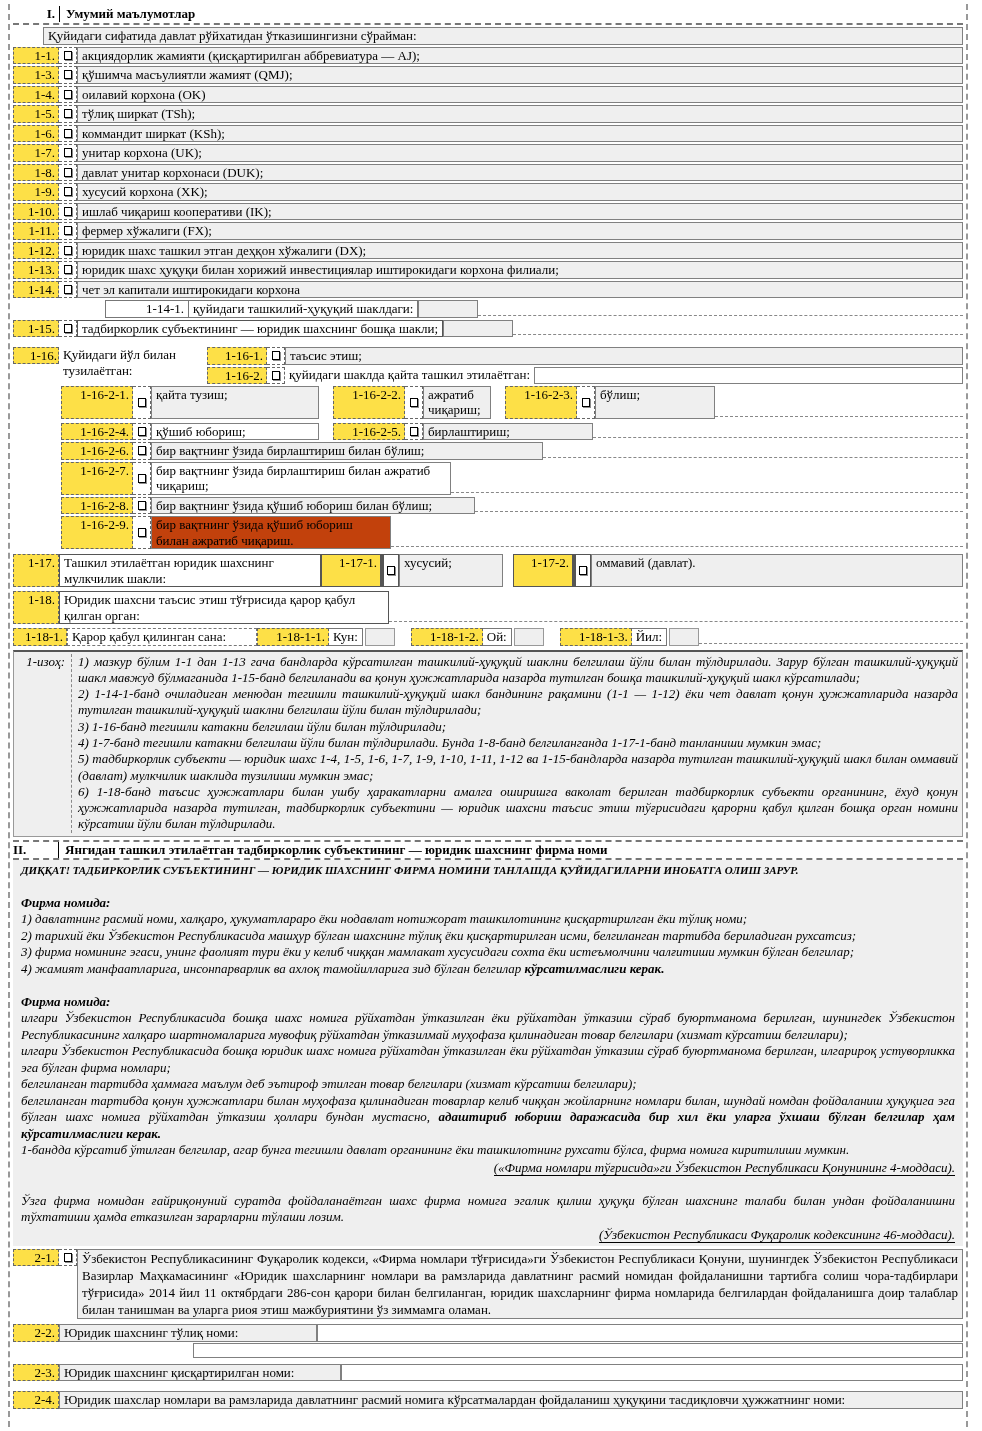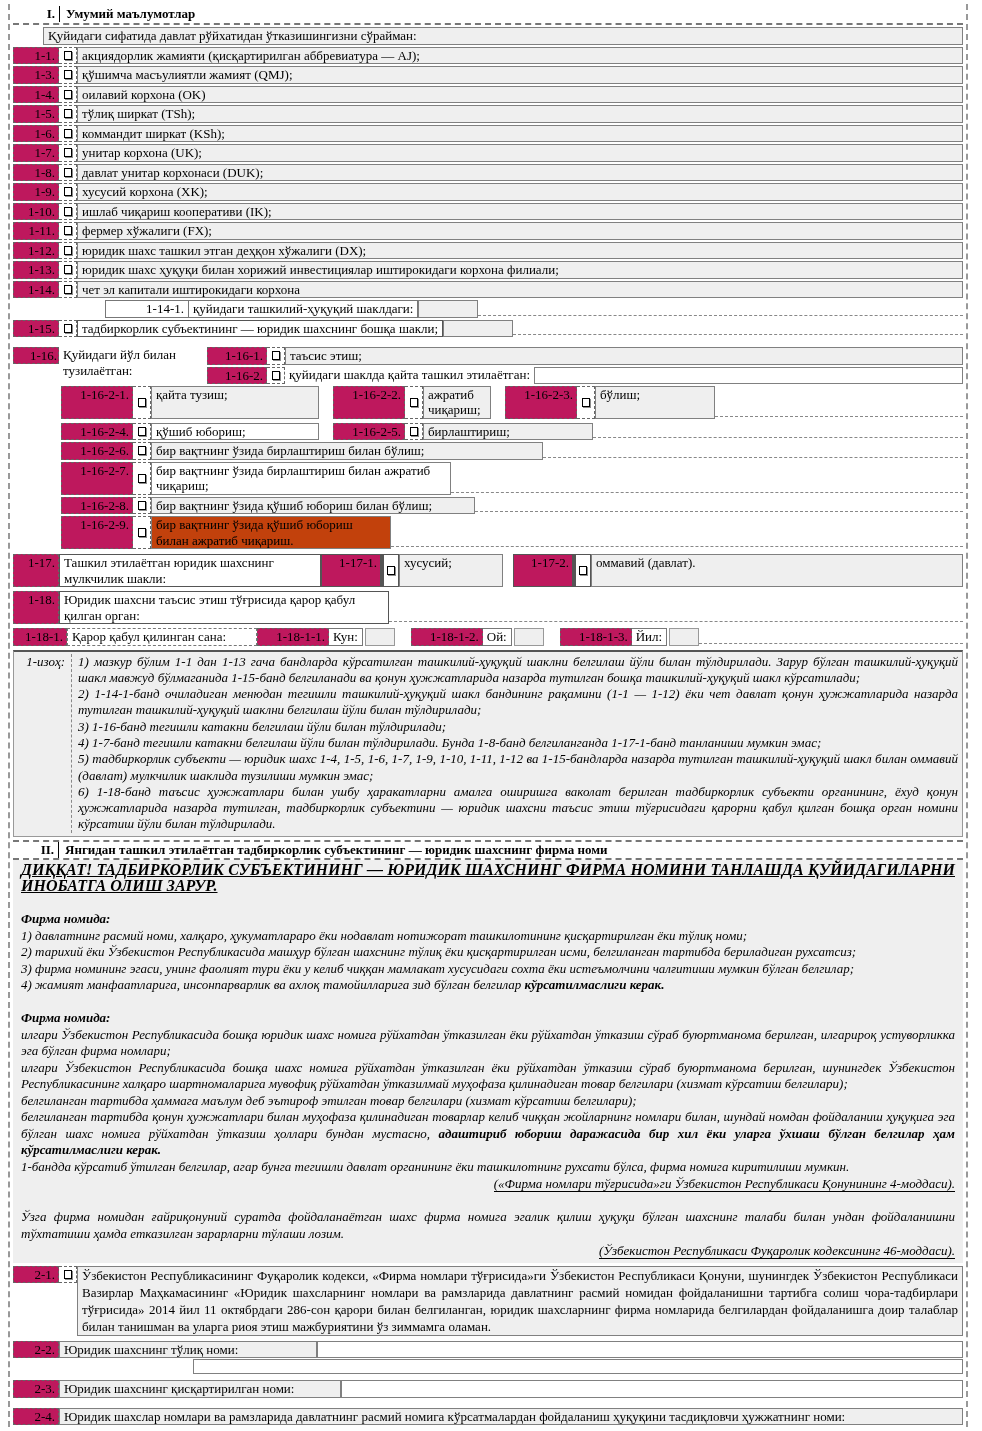--- a/index.html
+++ b/index.html
@@ -9,53 +9,53 @@
     font-family:"Liberation Serif", serif; font-size:13px;
     position:relative; overflow:hidden;
   }
   .guide { position:absolute; top:4px; bottom:4px; border-left:2px dashed #999; }
   .guide.left { left:8px; }
   .guide.right { right:14px; }
   .content { position:absolute; left:13px; right:19px; top:6px; }
 
   
   .r { display:flex; align-items:stretch; margin-top:2px; }
-  .n { border:1px dashed #666; background:#be185d; padding:0 3px; text-align:right;
+  .n { border:1px dashed #666; background:#fde047; padding:0 3px; text-align:right;
        line-height:15px; white-space:nowrap; flex:0 0 auto; }
   .w44 { width:46px; } .w60 { width:60px; } .w70 { width:72px; }
   .cbc { flex:0 0 18px; display:flex; align-items:center; justify-content:center;
          border:1px dashed #666; border-left:none; background:#fff; }
   .cb { width:8px; height:9px; border:1.5px solid #000; background:#fff;
         box-shadow:1px 1px 0 rgba(0,0,0,.45); display:inline-block; }
   .g { background:#efefef; border:1px solid #808080; padding:0 4px; line-height:15.5px; }
   .grow { flex:1 1 auto; }
   .wcell { background:#fff; border:1px solid #555; padding:0 4px; line-height:15.5px; }
   .inp { background:#fff; border:1px solid #808080; }
   .tail { flex:1 1 auto; border-bottom:1px dashed #888; margin-bottom:2px; } .sp8 { height:8px; }
 
   
   .sec1h { display:flex; border-bottom:2px dashed #777; padding-bottom:1px; }
   .sec1h .snum { width:46px; text-align:right; font-weight:bold; padding-right:4px; }
   .sec1h .stitle { border-left:1px solid #000; padding-left:6px; font-weight:bold; flex:1; }
   .sec2h { display:flex; border-top:2px dashed #777; border-bottom:2px dashed #777; margin-top:3px; }
-  .sec2h .snum { width:46px; text-align:right; font-weight:bold; padding-right:4px; border-right:1px solid #000; }
+  .sec2h .snum { width:46px; text-align:left; font-weight:bold; padding-right:4px; border-right:1px solid #000; }
   .sec2h .stitle { padding-left:6px; font-weight:bold; flex:1; }
 
   
   .note { display:flex; background:#efefef; border:1px solid #999; border-top:2px solid #555;
           margin-top:4px; padding:2px 4px 3px 2px; }
   .note-label { flex:0 0 56px; font-style:italic; text-align:right; padding-right:6px;
                 border-right:1px dashed #888; }
   .note-body { flex:1; font-style:italic; text-align:justify; padding-left:6px; line-height:16.3px; }
   .note-body p { margin:0; }
 
   .grayblock { background:#efefef; padding:2px 8px 3px 8px; text-align:justify; line-height:16.5px; }
   .grayblock p { margin:0; }
   .it { font-style:italic; }
-  .attn { font-weight:bold; font-style:italic; font-size:16px;text-decoration:underline; }
+  .attn { font-weight:bold; font-style:italic; font-size:11px; }
   .fnhead { font-weight:bold; font-style:italic; }
   .bold { font-weight:bold; }
   .citation { text-align:right; font-style:italic; margin-top:1px; }
   .citation span { border-bottom:1px solid #000; }
   .plain-just { text-align:justify; line-height:17px; }
   .datelabel { padding:0 4px; line-height:15.5px; white-space:nowrap; background:#fff;
                border:1px solid #777; border-left:none; }
   .smallbox { width:30px; background:#efefef; border:1px solid #999; margin-left:2px; }
 </style>
 </head>
@@ -333,22 +333,22 @@
   <div class="grayblock">
     <p class="attn">ДИҚҚАТ! ТАДБИРКОРЛИК СУБЪЕКТИНИНГ — ЮРИДИК ШАХСНИНГ ФИРМА НОМИНИ ТАНЛАШДА ҚУЙИДАГИЛАРНИ ИНОБАТГА ОЛИШ ЗАРУР.</p>
     <p>&nbsp;</p>
     <p class="fnhead">Фирма номида:</p>
     <p class="it">1) давлатнинг расмий номи, халқаро, ҳукуматлараро ёки нодавлат нотижорат ташкилотининг қисқартирилган ёки тўлиқ номи;</p>
     <p class="it">2) тарихий ёки Ўзбекистон Республикасида машҳур бўлган шахснинг тўлиқ ёки қисқартирилган исми, белгиланган тартибда бериладиган рухсатсиз;</p>
     <p class="it">3) фирма номининг эгаси, унинг фаолият тури ёки у келиб чиққан мамлакат хусусидаги сохта ёки истеъмолчини чалғитиши мумкин бўлган белгилар;</p>
     <p class="it"><span>4) жамият манфаатларига, инсонпарварлик ва ахлоқ тамойилларига зид бўлган белгилар </span><span class="bold">кўрсатилмаслиги керак.</span></p>
     <p>&nbsp;</p>
     <p class="fnhead">Фирма номида:</p>
+    <p class="it">илгари Ўзбекистон Республикасида бошқа шахс номига рўйхатдан ўтказилган ёки рўйхатдан ўтказиш сўраб буюртманома берилган, шунингдек Ўзбекистон Республикасининг халқаро шартномаларига мувофиқ рўйхатдан ўтказилмай муҳофаза қилинадиган товар белгилари (хизмат кўрсатиш белгилари);</p>
     <p class="it">илгари Ўзбекистон Республикасида бошқа юридик шахс номига рўйхатдан ўтказилган ёки рўйхатдан ўтказиш сўраб буюртманома берилган, илгарироқ устуворликка эга бўлган фирма номлари;</p>
-    <p class="it">илгари Ўзбекистон Республикасида бошқа шахс номига рўйхатдан ўтказилган ёки рўйхатдан ўтказиш сўраб буюртманома берилган, шунингдек Ўзбекистон Республикасининг халқаро шартномаларига мувофиқ рўйхатдан ўтказилмай муҳофаза қилинадиган товар белгилари (хизмат кўрсатиш белгилари);</p>
     <p class="it">белгиланган тартибда ҳаммага маълум деб эътироф этилган товар белгилари (хизмат кўрсатиш белгилари);</p>
     <p class="it"><span>белгиланган тартибда қонун ҳужжатлари билан муҳофаза қилинадиган товарлар келиб чиққан жойларнинг номлари билан, шундай номдан фойдаланиш ҳуқуқига эга бўлган шахс номига рўйхатдан ўтказиш ҳоллари бундан мустасно, </span><span class="bold">адаштириб юбориш даражасида бир хил ёки уларга ўхшаш бўлган белгилар ҳам кўрсатилмаслиги керак.</span></p>
     <p class="it">1-бандда кўрсатиб ўтилган белгилар, агар бунга тегишли давлат органининг ёки ташкилотнинг рухсати бўлса, фирма номига киритилиши мумкин.</p>
     <div class="citation"><span>(«Фирма номлари тўғрисида»ги Ўзбекистон Республикаси Қонунининг 4-моддаси).</span></div>
     <p>&nbsp;</p>
     <p class="it">Ўзга фирма номидан ғайриқонуний суратда фойдаланаётган шахс фирма номига эгалик қилиш ҳуқуқи бўлган шахснинг талаби билан ундан фойдаланишни тўхтатиши ҳамда етказилган зарарларни тўлаши лозим.</p>
     <div class="citation"><span>(Ўзбекистон Республикаси Фуқаролик кодексининг 46-моддаси).</span></div>
   </div>
 
   <div class="r" style="margin-top:3px;">

